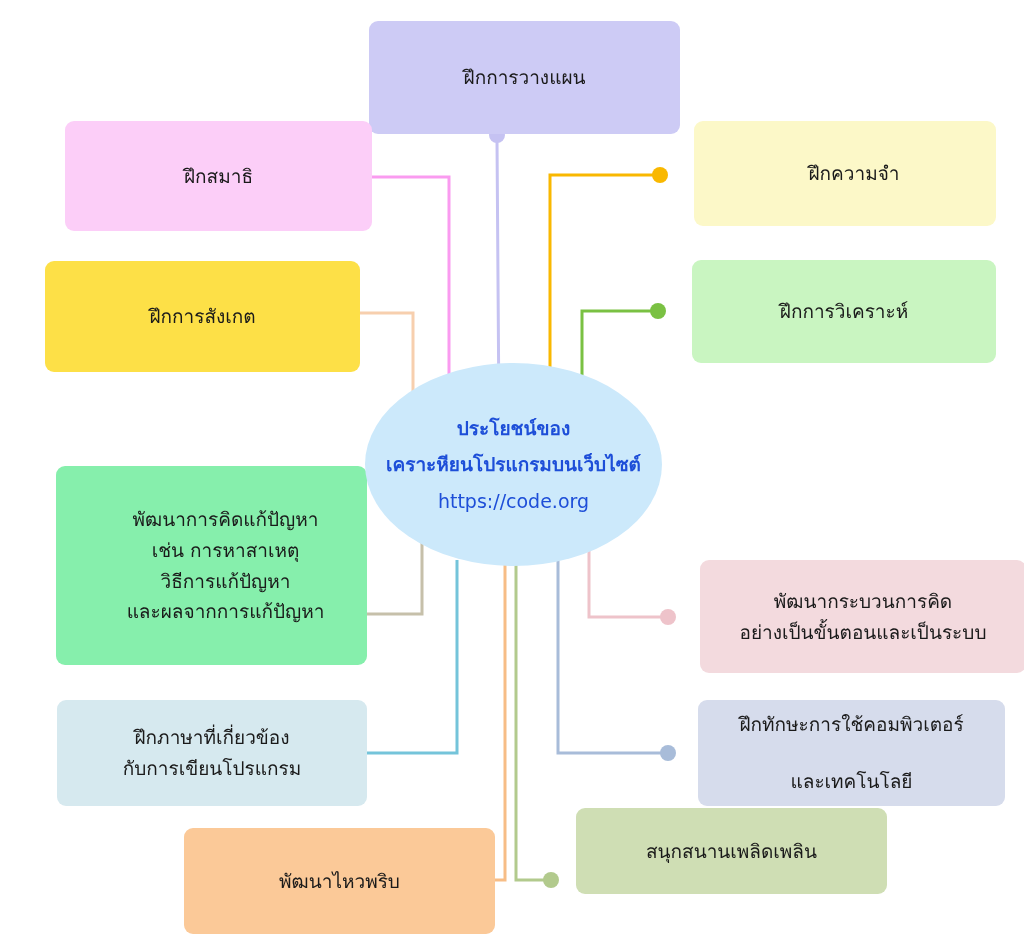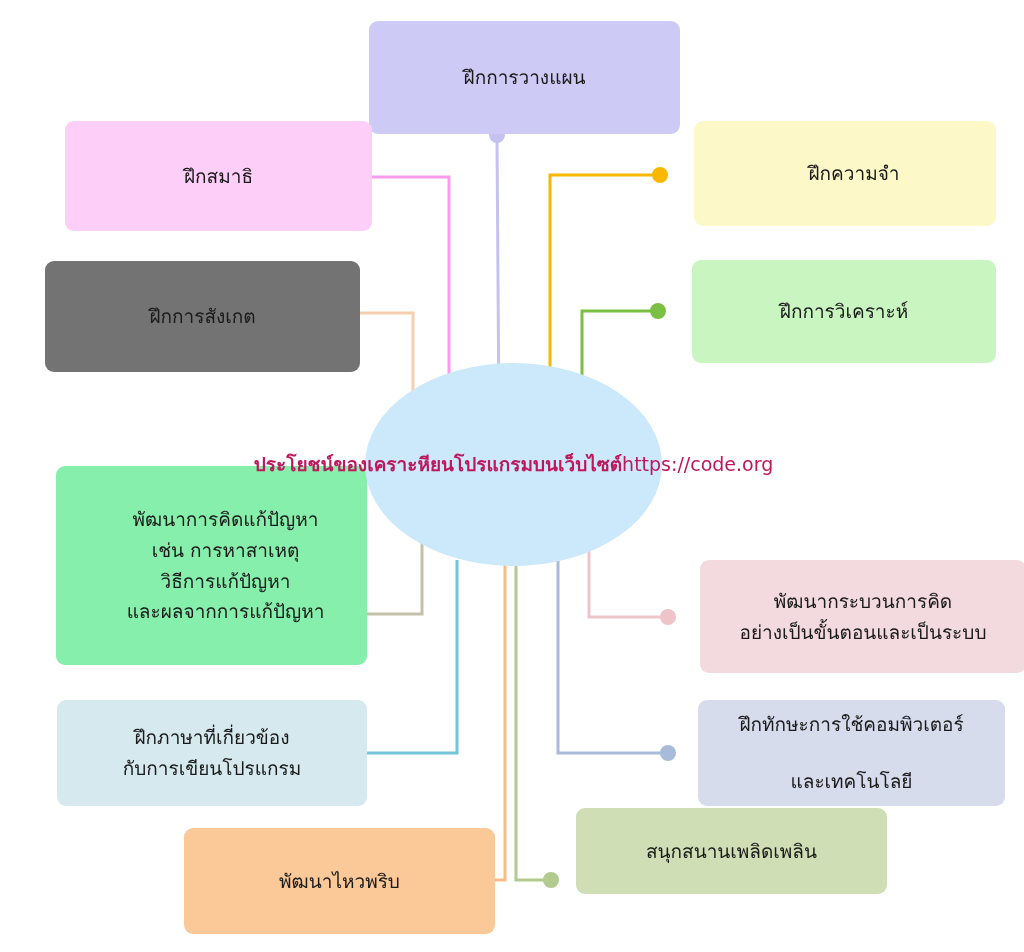--- a/index.html
+++ b/index.html
@@ -44,25 +44,25 @@
   }
   .node .ln {
     display: block;
     white-space: nowrap;
   }
   .center-node {
     position: absolute;
     box-sizing: border-box;
     border-radius: 50%;
     display: flex;
-    flex-direction: row;
+    flex-direction: column;
     align-items: center;
     justify-content: center;
     text-align: center;
-    color: #be185d;
+    color: #1d4ed8;
     font-size: 19px;
     line-height: 1.9;
     z-index: 4;
   }
   .center-node .ln {
     display: block;
     white-space: nowrap;
   }
   .center-node .ln.bold {
     font-weight: bold;
@@ -138,21 +138,21 @@
   </div>
 
   <div class="node" style="left:345px; top:21px; width:311px; height:113px; background:#cdcbf5;">
     <span class="ln">ฝึกการวางแผน</span>
   </div>
 
   <div class="node" style="left:41px; top:121px; width:307px; height:110px; background:#fccef8;">
     <span class="ln">ฝึกสมาธิ</span>
   </div>
 
-  <div class="node" style="left:21px; top:261px; width:315px; height:111px; background:#737373;">
+  <div class="node" style="left:21px; top:261px; width:315px; height:111px; background:#fde047;">
     <span class="ln">ฝึกการสังเกต</span>
   </div>
 
   <div class="node" style="left:670px; top:121px; width:302px; height:105px; background:#fcf8c8;padding-left:28px;">
     <span class="ln">ฝึกความจำ</span>
   </div>
 
   <div class="node" style="left:668px; top:260px; width:304px; height:103px; background:#c9f5c1;">
     <span class="ln">ฝึกการวิเคราะห์</span>
   </div>

